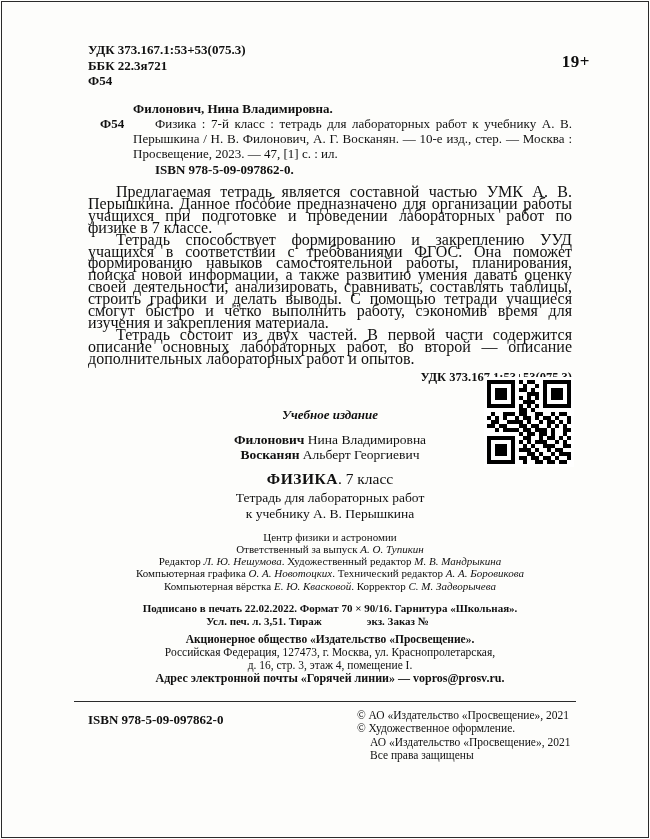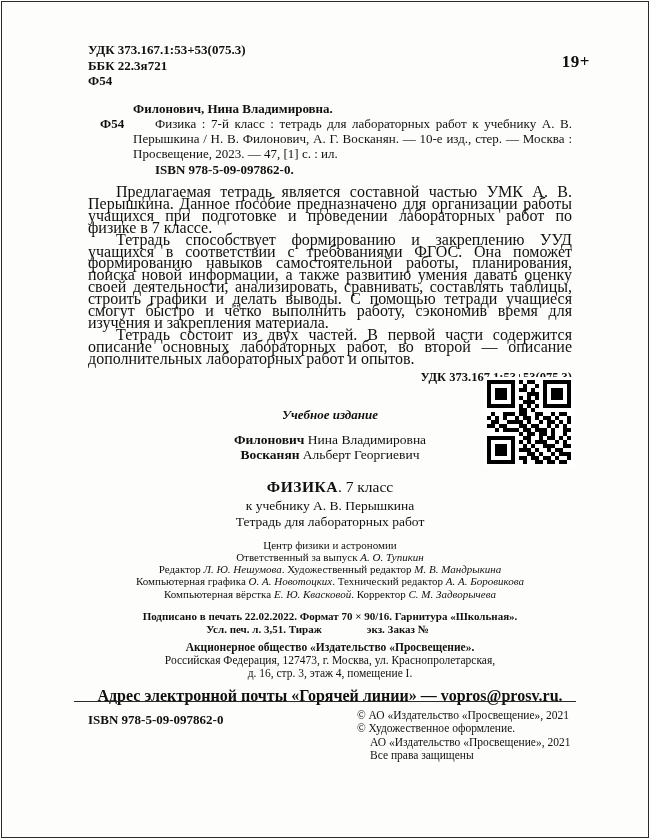--- a/index.html
+++ b/index.html
@@ -25,31 +25,31 @@
   .bib-entry { text-align:justify; text-indent:22px; }
   .bib-isbn { text-indent:22px; font-weight:bold; }
 
   .annotation { margin-top:9px; font-size:16px; line-height:11.9px; text-align:justify; }
   .annotation p { text-indent:28px; }
 
   .codes-right { margin-top:5px; text-align:right; font-weight:bold; font-size:12.5px; line-height:14px; }
 
   .edition-label { margin-top:9px; font-size:13px; font-weight:bold; font-style:italic;text-align:center; }
   .authors { margin-top:9px; font-size:13.5px; line-height:15.5px; }
-  .book-title { margin-top:15px; font-size:15.5px; }
+  .book-title { margin-top:7px; font-size:15.5px; }
   .book-title .bold { letter-spacing:.5px; }
   .subtitles { margin-top:2px; font-size:13.5px; line-height:16.5px; }
 
   .staff { margin-top:8px; font-size:11px; line-height:12.3px; }
   .print-info { margin-top:10px; font-size:11px; line-height:13px; font-weight:bold; }
   .spacer-w45 { display:inline-block; width:45px; }
   .spacer-w25 { display:inline-block; width:25px; }
   .address { margin-top:5px; font-size:11.5px; line-height:12.8px; }
   .address .first { font-weight:bold; }
-  .email { margin-top:8px; font-size:16px; font-weight:bold; }
+  .email { font-size:12px; font-weight:bold; }
 
   .qr-wrap { position:absolute; top:377px; right:76px; border:1px solid #fff; }
   .qr-grid { display:grid; grid-template-columns:repeat(21,4px); grid-auto-rows:4px; padding:2px; background:#fff; }
   .qm.on { background:#000; }
 
   .rule { position:absolute; left:74px; right:74px; top:701px; border-top:1.5px solid #2a2a2a; }
   .footer-isbn { position:absolute; left:88px; top:712px; font-size:13px; font-weight:bold; }
   .copyright { position:absolute; left:357px; top:709px; font-size:11.5px; line-height:13.4px; }
   .copyright .ind { padding-left:13px; }
 </style>
@@ -90,22 +90,22 @@
     <div class="center edition-label">Учебное издание</div>
 
     <div class="center authors">
       <div><span class="bold">Филонович</span><span> Нина Владимировна</span></div>
       <div><span class="bold">Восканян</span><span> Альберт Георгиевич</span></div>
     </div>
 
     <div class="center book-title"><span class="bold">ФИЗИКА</span><span>. 7 класс</span></div>
 
     <div class="center subtitles">
+      <div>Тетрадь для лабораторных работ</div>
       <div>к учебнику А. В. Перышкина</div>
-      <div>Тетрадь для лабораторных работ</div>
     </div>
 
     <div class="center staff">
       <div>Центр физики и астрономии</div>
       <div><span>Ответственный за выпуск </span><span class="it">А. О. Тупикин</span></div>
       <div><span>Редактор </span><span class="it">Л. Ю. Нешумова</span><span>. Художественный редактор </span><span class="it">М. В. Мандрыкина</span></div>
       <div><span>Компьютерная графика </span><span class="it">О. А. Новотоцких</span><span>. Технический редактор </span><span class="it">А. А. Боровикова</span></div>
       <div><span>Компьютерная вёрстка </span><span class="it">Е. Ю. Квасковой</span><span>. Корректор </span><span class="it">С. М. Задворычева</span></div>
     </div>
 

